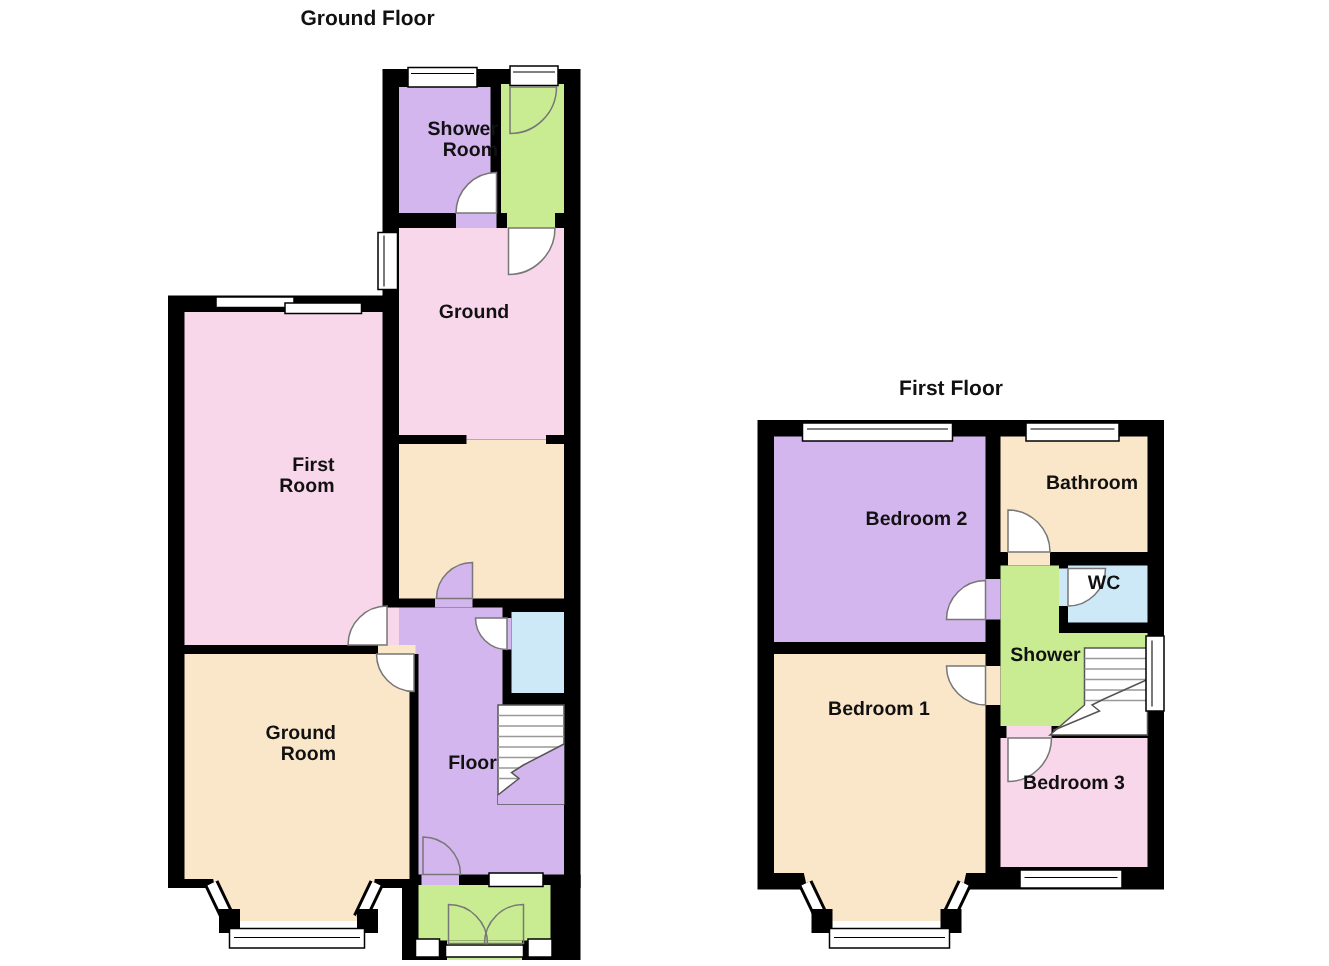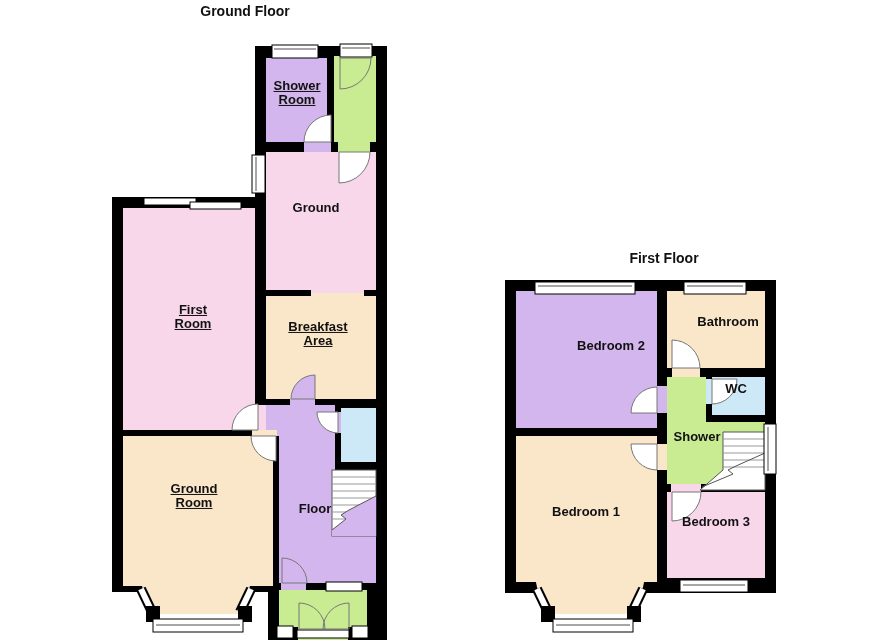--- a/index.html
+++ b/index.html
@@ -4,23 +4,23 @@
 <style>
   html,body { margin:0; padding:0; background:#ffffff; }
   #canvas {
     position:relative; width:886px; height:644px; background:#ffffff;
     font-family:"Liberation Sans", sans-serif; overflow:hidden;
   }
   #plan-svg { position:absolute; left:0; top:0; }
   .lbl {
     position:absolute; transform:translate(-50%,-50%);
     font-weight:bold; font-size:13px; line-height:1.08; color:#111;
-    text-align:center; white-space:nowrap;
+    text-align:right; white-space:nowrap;
   }
-  .lbl.wrap { white-space:normal;text-decoration:underline; }
+  .lbl.wrap { white-space:normal; }
   .title { font-size:14px; }
   .w60 { width:60px; } .w80 { width:84px; } .w70 { width:70px; }
 </style>
 </head>
 <body>
 
 <div id="canvas">
 
 <svg id="plan-svg" width="886" height="644" viewBox="0 0 886 644">
 
@@ -163,29 +163,28 @@
       <path d="M657,413 L657,387 A26,26 0 0 0 631,413 Z" fill="#ffffff"></path>
       <path d="M657,444 L631,444 A26,26 0 0 0 657,470 Z" fill="#ffffff"></path>
       <path d="M672,368 L672,340 A28,28 0 0 1 700,368 Z" fill="#ffffff"></path>
       <path d="M712,379 L737,379 A25,25 0 0 1 712,404 Z" fill="#ffffff"></path>
       <path d="M672,492 L701,492 A29,29 0 0 1 672,521 Z" fill="#ffffff"></path>
     </g>
   </g>
 </svg>
 
 <div class="lbl title" style="left:245px;top:12px">Ground Floor</div>
-<div class="lbl title" style="left:664px;top:259px">First Floor</div>
+<div class="lbl title" style="left:634px;top:259px">First Floor</div>
 
 <div class="lbl wrap w70" style="left:297px;top:93px">Shower Room</div>
 <div class="lbl" style="left:316px;top:208px">Ground</div>
 <div class="lbl wrap w60" style="left:193px;top:317px">First Room</div>
-<div class="lbl wrap w80" style="left:318px;top:334px">Breakfast Area</div>
 <div class="lbl wrap w60" style="left:194px;top:496px">Ground Room</div>
 <div class="lbl" style="left:315px;top:509px">Floor</div>
 
 <div class="lbl" style="left:611px;top:346px">Bedroom 2</div>
 <div class="lbl" style="left:728px;top:322px">Bathroom</div>
 <div class="lbl" style="left:736px;top:389px">WC</div>
 <div class="lbl" style="left:697px;top:437px">Shower</div>
-<div class="lbl" style="left:586px;top:512px">Bedroom 1</div>
+<div class="lbl" style="left:586px;top:473px">Bedroom 1</div>
 <div class="lbl" style="left:716px;top:522px">Bedroom 3</div>
 
 </div>
 
 </body></html>

